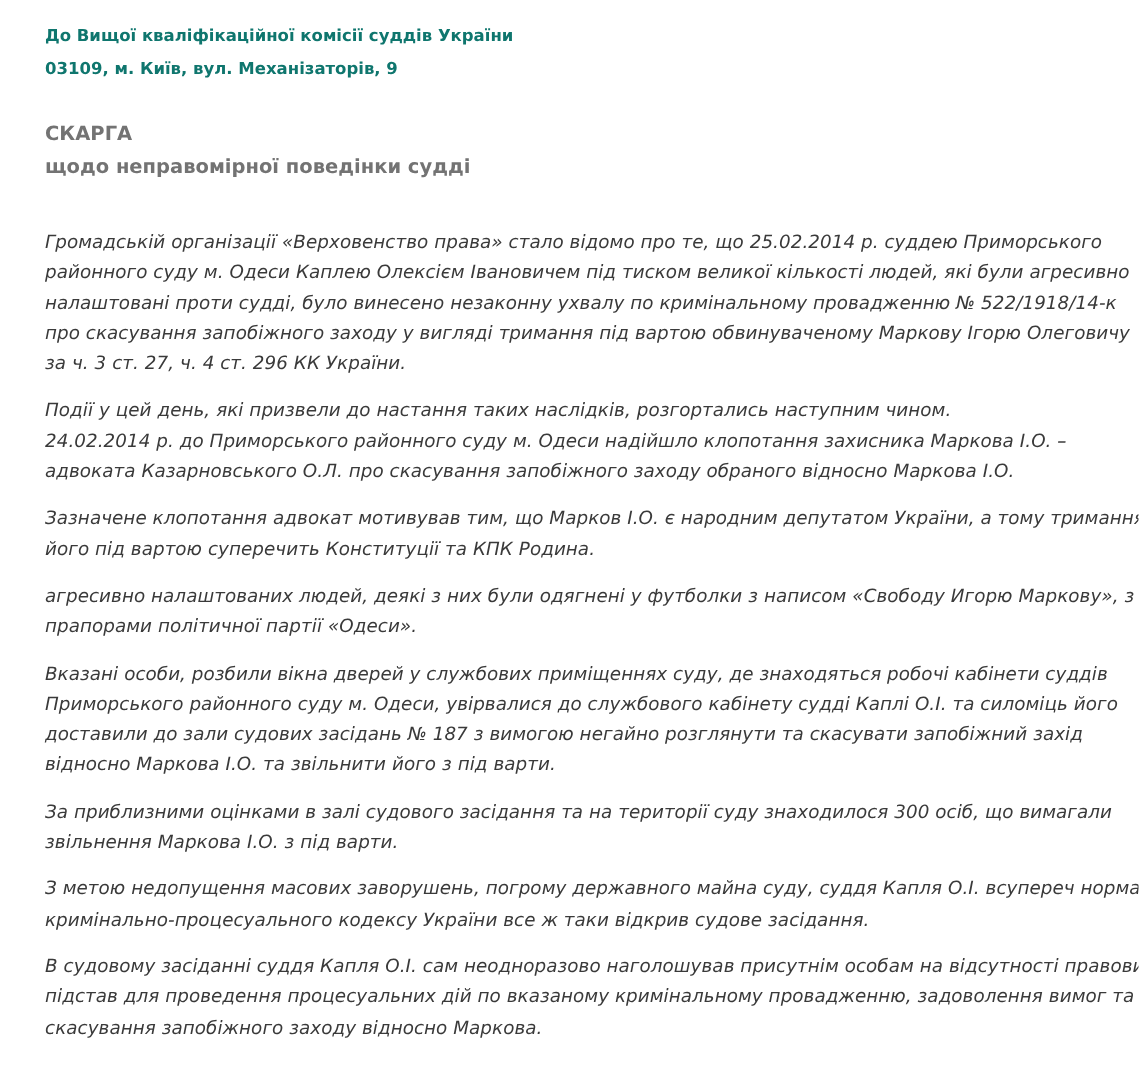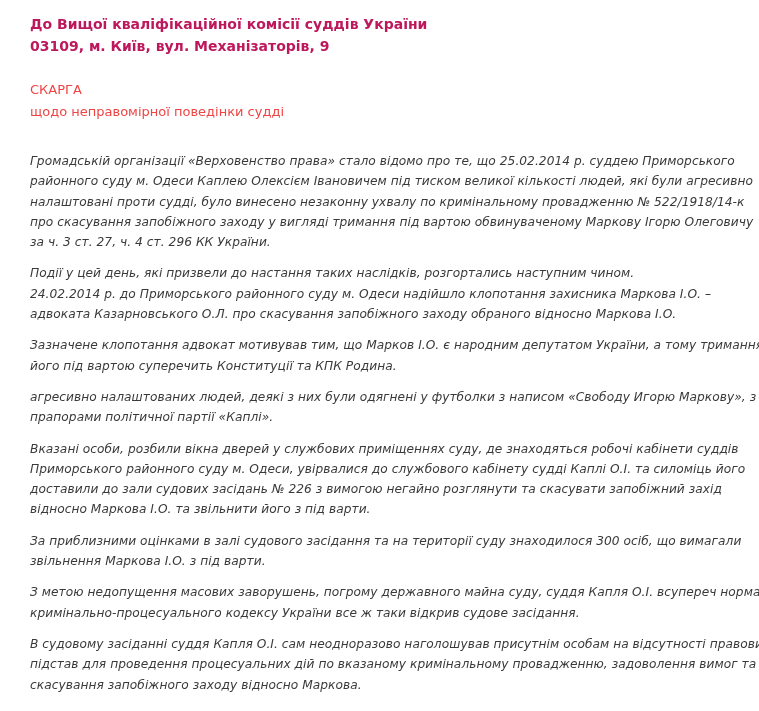--- a/index.html
+++ b/index.html
@@ -10,31 +10,31 @@
       font-family: "DejaVu Sans", sans-serif;
       color: #3a3a3a;
     }
     .page {
       position: relative;
       padding: 13px 0 0 30px;
       box-sizing: border-box;
     }
     .addr {
       font-weight: bold;
-      font-size: 14px;
+      font-size: 11px;
       line-height: 22px;
-      color: #be185d;
+      color: #0f766e;
       margin: 0;
     }
     .title-block {
       margin-top: 22px;
-      font-weight: normal;
+      font-weight: bold;
       font-size: 13px;
       line-height: 22px;
-      color: #ef4444;
+      color: #737373;
     }
     .body {
       margin-top: 28px;
     }
     .body p {
       margin: 0 0 11px 0;
       font-size: 12.2px;
       line-height: 20.3px;
       letter-spacing: 0.05px;
       white-space: nowrap;
@@ -67,26 +67,26 @@
       <span class="line">Події у цей день, які призвели до настання таких наслідків, розгортались наступним чином.</span>
       <span class="line">24.02.2014 р. до Приморського районного суду м. Одеси надійшло клопотання захисника Маркова І.О. –</span>
       <span class="line">адвоката Казарновського О.Л. про скасування запобіжного заходу обраного відносно Маркова І.О.</span>
     </p>
     <p>
       <span class="line">Зазначене клопотання адвокат мотивував тим, що Марков І.О. є народним депутатом України, а тому тримання</span>
       <span class="line">його під вартою суперечить Конституції та КПК Родина.</span>
     </p>
     <p>
       <span class="line">агресивно налаштованих людей, деякі з них були одягнені у футболки з написом «Свободу Игорю Маркову», з</span>
-      <span class="line">прапорами політичної партії «Каплі».</span>
+      <span class="line">прапорами політичної партії «Одеси».</span>
     </p>
     <p>
       <span class="line">Вказані особи, розбили вікна дверей у службових приміщеннях суду, де знаходяться робочі кабінети суддів</span>
       <span class="line">Приморського районного суду м. Одеси, увірвалися до службового кабінету судді Каплі О.І. та силоміць його</span>
-      <span class="line">доставили до зали судових засідань № 226 з вимогою негайно розглянути та скасувати запобіжний захід</span>
+      <span class="line">доставили до зали судових засідань № 187 з вимогою негайно розглянути та скасувати запобіжний захід</span>
       <span class="line">відносно Маркова І.О. та звільнити його з під варти.</span>
     </p>
     <p>
       <span class="line">За приблизними оцінками в залі судового засідання та на території суду знаходилося 300 осіб, що вимагали</span>
       <span class="line">звільнення Маркова І.О. з під варти.</span>
     </p>
     <p>
       <span class="line">З метою недопущення масових заворушень, погрому державного майна суду, суддя Капля О.І. всупереч нормам</span>
       <span class="line">кримінально-процесуального кодексу України все ж таки відкрив судове засідання.</span>
     </p>

